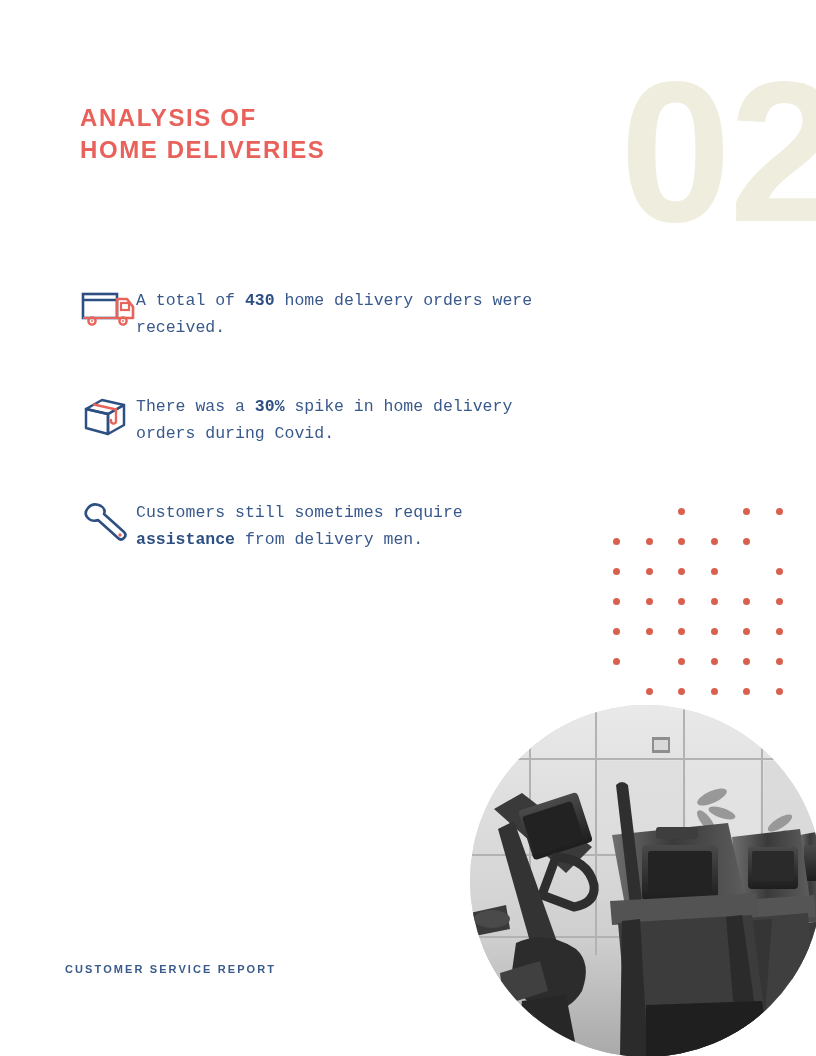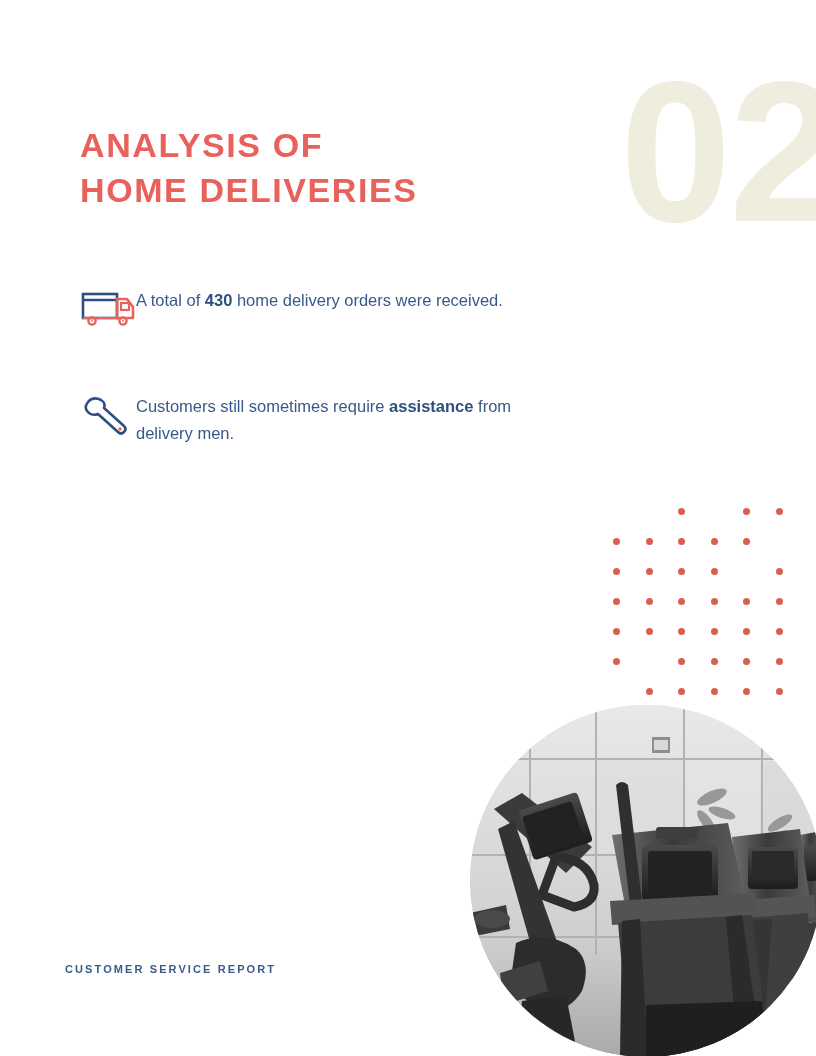--- a/index.html
+++ b/index.html
@@ -26,25 +26,25 @@
     letter-spacing: -2px;
     line-height: 1;
     color: #efedde;
     white-space: nowrap;
     user-select: none;
   }
 
   
   .page-title {
     position: absolute;
-    top: 100px;
+    top: 86px;
     left: 80px;
     width: 480px;
     font-family: "Liberation Sans", sans-serif;
-    font-size: 34px;
+    font-size: 24px;
     font-weight: bold;
     letter-spacing: 1.6px;
     line-height: 1.32;
     color: #e8615a;
     text-transform: uppercase;
     white-space: pre-line;
   }
 
   
   .bullet-list {
@@ -65,21 +65,21 @@
     width: 56px;
     min-width: 56px;
     height: 50px;
     display: flex;
     align-items: flex-start;
     justify-content: flex-start;
     padding-top: 2px;
   }
 
   .bullet-text {
-    font-family: Liberation Sans, sans-serif;
+    font-family: Liberation Mono, monospace;
     font-size: 16.5px;
     line-height: 1.65;
     color: #39598c;
     padding-top: 1px;
   }
   .bullet-text b { font-weight: bold; color: #2d4f82; }
 
   
   .dot-grid {
     position: absolute;
@@ -152,20 +152,34 @@
         <circle cx="12" cy="33" r="0.9" fill="#e8645a"></circle>
         <circle cx="43" cy="33" r="3.6" fill="none" stroke="#e8645a" stroke-width="2.4"></circle>
         <circle cx="43" cy="33" r="0.9" fill="#e8645a"></circle>
       </svg>
     </div>
     <div class="bullet-text">
       <span>A total of </span><b>430</b><span> home delivery orders were received.</span>
     </div>
   </div>
 
+  <div class="bullet-item">
+    <div class="bullet-icon">
+      <svg viewBox="0 0 56 44" width="56" height="44" aria-hidden="true">
+        <path d="M6 15 L22 6 L44 11 L28 20 Z" fill="none" stroke="#2d4f82" stroke-width="2.5" stroke-linejoin="round"></path>
+        <path d="M6 15 L6 34 L28 40 L28 20 Z" fill="none" stroke="#2d4f82" stroke-width="2.5" stroke-linejoin="round"></path>
+        <path d="M28 20 L28 40 L44 31 L44 11 Z" fill="none" stroke="#2d4f82" stroke-width="2.5" stroke-linejoin="round"></path>
+        <path d="M14 10.5 L36 15.5" stroke="#e8645a" stroke-width="2.4" stroke-linecap="round"></path>
+        <path d="M36 15.5 L36 27 Q36 30 33 29.5 Q30.5 29 31 26" fill="none" stroke="#e8645a" stroke-width="2.4" stroke-linecap="round" stroke-linejoin="round"></path>
+      </svg>
+    </div>
+    <div class="bullet-text">
+      <span>There was a </span><b>30%</b><span> spike in home delivery orders during Covid.</span>
+    </div>
+  </div>
 
 
   <div class="bullet-item">
     <div class="bullet-icon">
       <svg viewBox="0 0 56 44" width="56" height="44" aria-hidden="true">
         <path d="M21 6 Q13 2 8 8 Q3 14 9 19 Q13 22 18 20 L38 38 Q41 41 44 38 Q47 35 44 32 L24 14 Q26 9 21 6 Z" fill="none" stroke="#2d4f82" stroke-width="2.6" stroke-linejoin="round" stroke-linecap="round"></path>
         <circle cx="40" cy="35" r="1.7" fill="#e8645a"></circle>
       </svg>
     </div>
     <div class="bullet-text">

